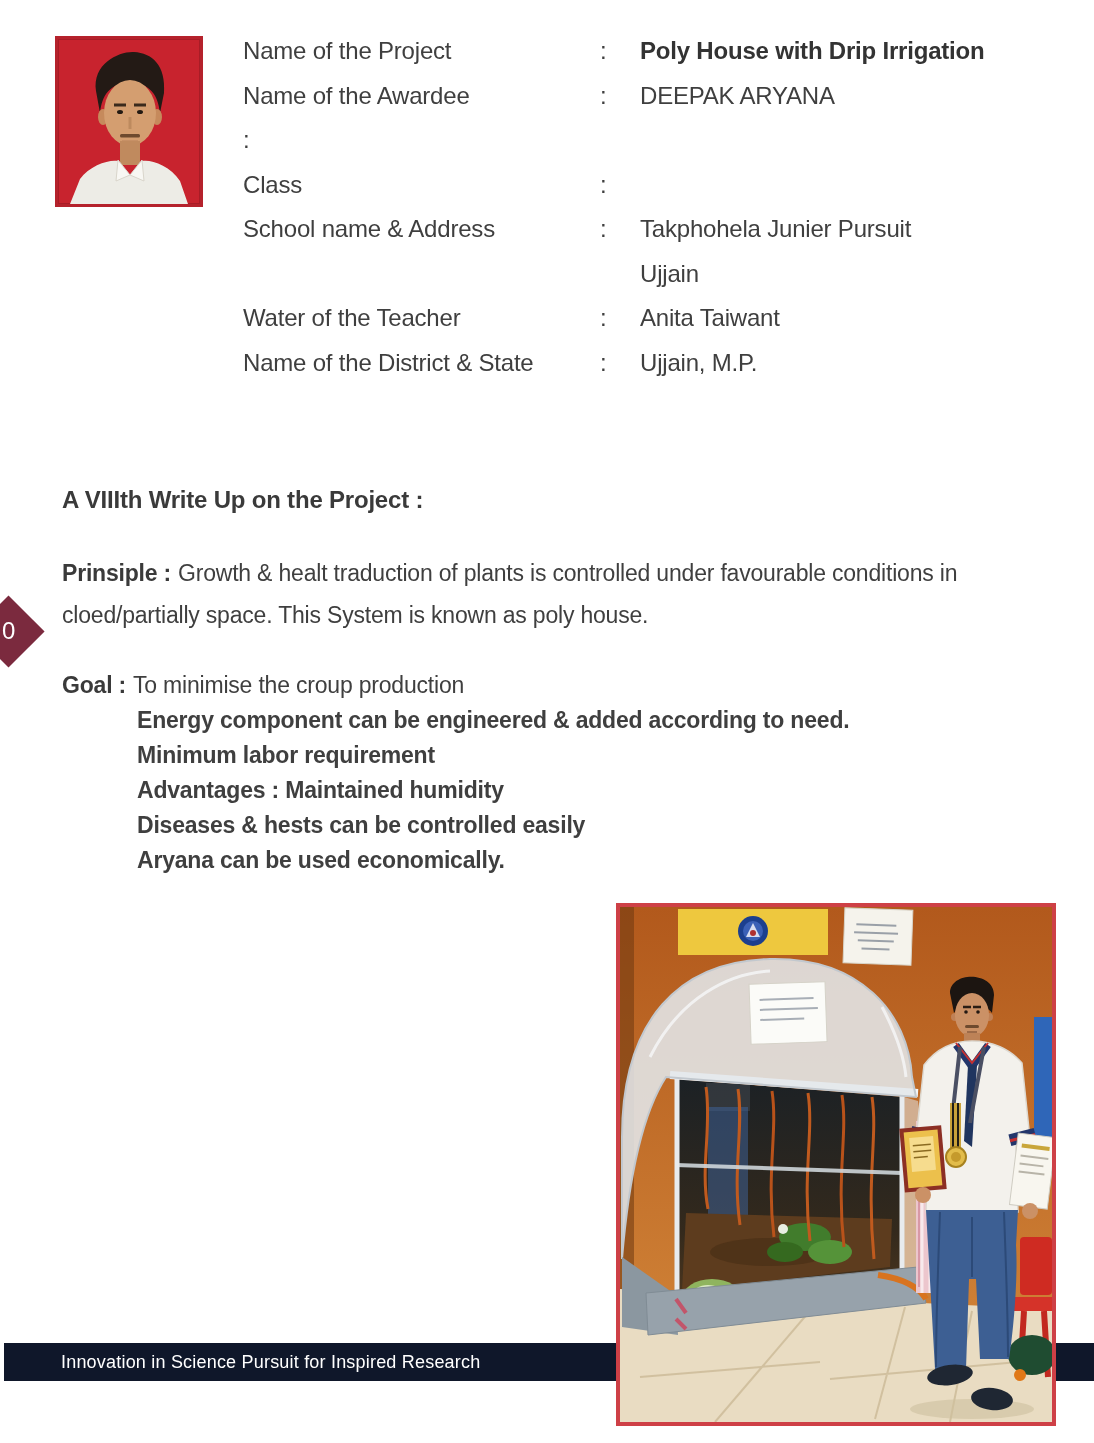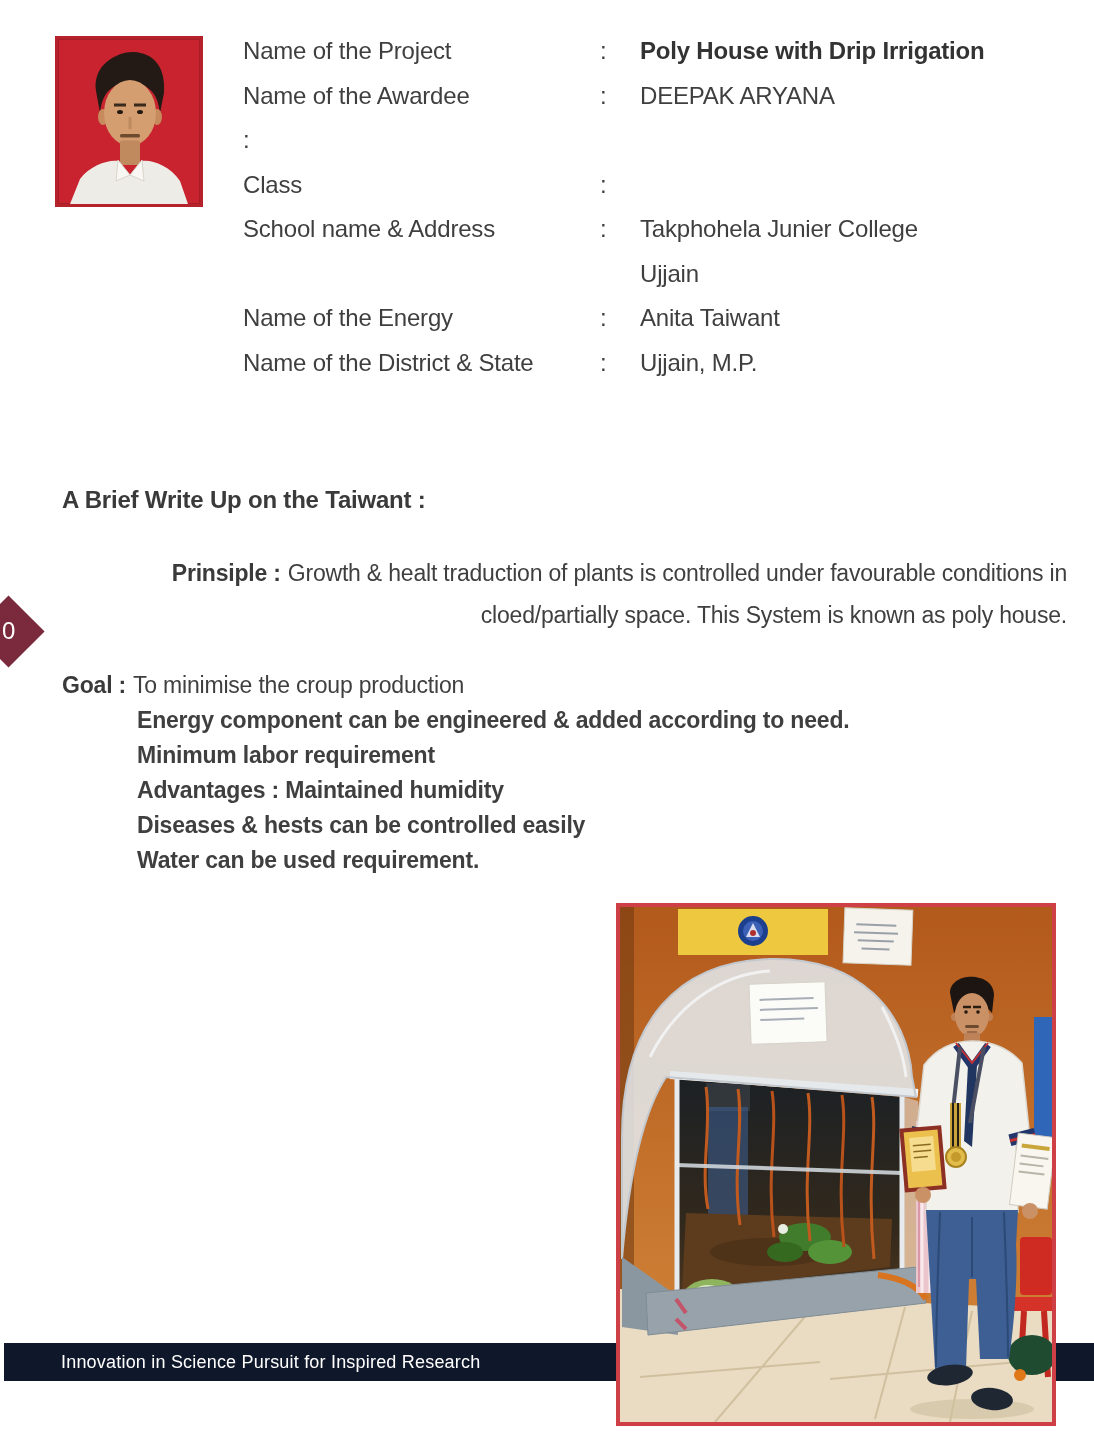--- a/index.html
+++ b/index.html
@@ -10,21 +10,21 @@
   
   .headshot{position:absolute;left:55px;top:36px;width:148px;height:171px;
     border:3px solid #b5222c;box-sizing:border-box;background:#c8232e;}
   .headshot svg{display:block;width:100%;height:100%;}
   
   .info{position:absolute;left:243px;top:29px;}
   .info-row{display:grid;grid-template-columns:357px 40px auto;height:44.5px;line-height:44.5px;font-size:24px;}
   .info-value.vbold{font-weight:bold;color:#333333;}
   
   .writeup-heading{position:absolute;left:62px;top:486px;font-size:24px;font-weight:bold;color:#3a3a3a;}
-  .principle{position:absolute;left:62px;top:552px;width:1005px;font-size:23px;line-height:42px;text-align:right;}
+  .principle{position:absolute;left:62px;top:552px;width:1005px;font-size:23px;line-height:42px;}
   .b{font-weight:bold;margin-right:7px;color:#3a3a3a;}
   .goal{position:absolute;left:62px;top:668px;font-size:23px;line-height:35px;}
   .goal-line{white-space:nowrap;}
   .goal-line.indent{padding-left:75px;font-weight:bold;}
   
   .diamond{position:absolute;left:-17px;top:606px;width:51px;height:51px;background:#7b2a3e;transform:rotate(45deg);}
   .page-num{position:absolute;left:2px;top:617px;color:#ffffff;font-size:24px;z-index:2;}
   
   .footer-bar{position:absolute;left:4px;top:1343px;width:1094px;height:38px;background:#0f172a;line-height:38px;z-index:1;}
   .footer-text{color:#ffffff;font-size:18px;margin-left:57px;letter-spacing:0.2px;}
@@ -73,54 +73,54 @@
     <div class="info-row">
       <span class="info-sep">:</span>
     </div>
     <div class="info-row">
       <span class="info-label">Class</span>
       <span class="info-sep">:</span>
     </div>
     <div class="info-row">
       <span class="info-label">School name &amp; Address</span>
       <span class="info-sep">:</span>
-      <span class="info-value">Takphohela Junier College</span>
+      <span class="info-value">Takphohela Junier Pursuit</span>
     </div>
     <div class="info-row">
       <span class="info-label"></span>
       <span class="info-sep"></span>
       <span class="info-value">Ujjain</span>
     </div>
     <div class="info-row">
-      <span class="info-label">Name of the Energy</span>
+      <span class="info-label">Water of the Teacher</span>
       <span class="info-sep">:</span>
       <span class="info-value">Anita Taiwant</span>
     </div>
     <div class="info-row">
       <span class="info-label">Name of the District &amp; State</span>
       <span class="info-sep">:</span>
       <span class="info-value">Ujjain, M.P.</span>
     </div>
   </div>
 
-  <div class="writeup-heading">A Brief Write Up on the Taiwant :</div>
+  <div class="writeup-heading">A VIIIth Write Up on the Project :</div>
 
   <div class="principle">
     <span class="b">Prinsiple :</span><span>Growth &amp; healt traduction of plants is controlled under favourable conditions in cloed/partially space. This System is known as poly house.</span>
   </div>
 
   <div class="goal">
     <div class="goal-line">
       <span class="b">Goal :</span><span>To minimise the croup production</span>
     </div>
     <div class="goal-line indent">Energy component can be engineered &amp; added according to need.</div>
     <div class="goal-line indent">Minimum labor requirement</div>
     <div class="goal-line indent">Advantages : Maintained humidity</div>
     <div class="goal-line indent">Diseases &amp; hests can be controlled easily</div>
-    <div class="goal-line indent">Water can be used requirement.</div>
+    <div class="goal-line indent">Aryana can be used economically.</div>
   </div>
 
   <div class="diamond"></div>
   <div class="page-num">0</div>
 
   <div class="footer-bar">
     <span class="footer-text">Innovation in Science Pursuit for Inspired Research</span>
   </div>
 
   <div class="project-photo">

